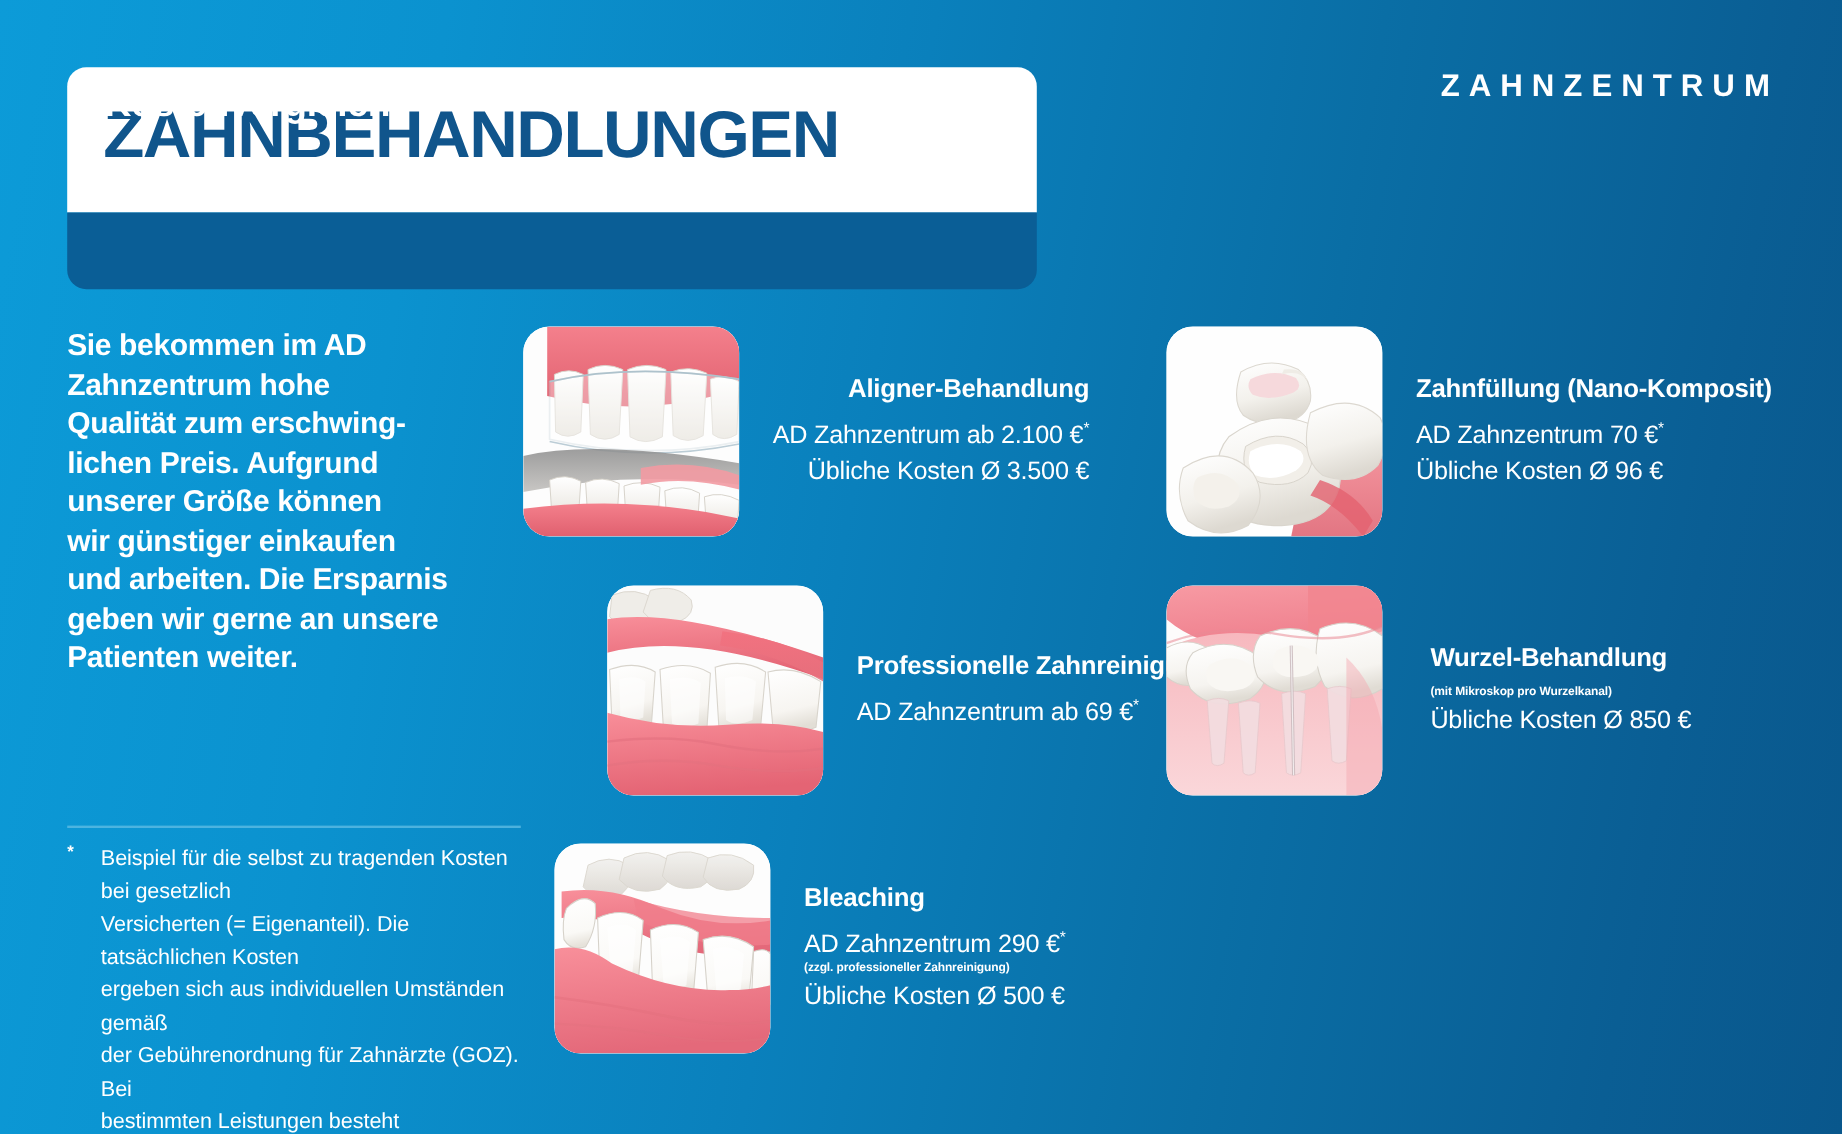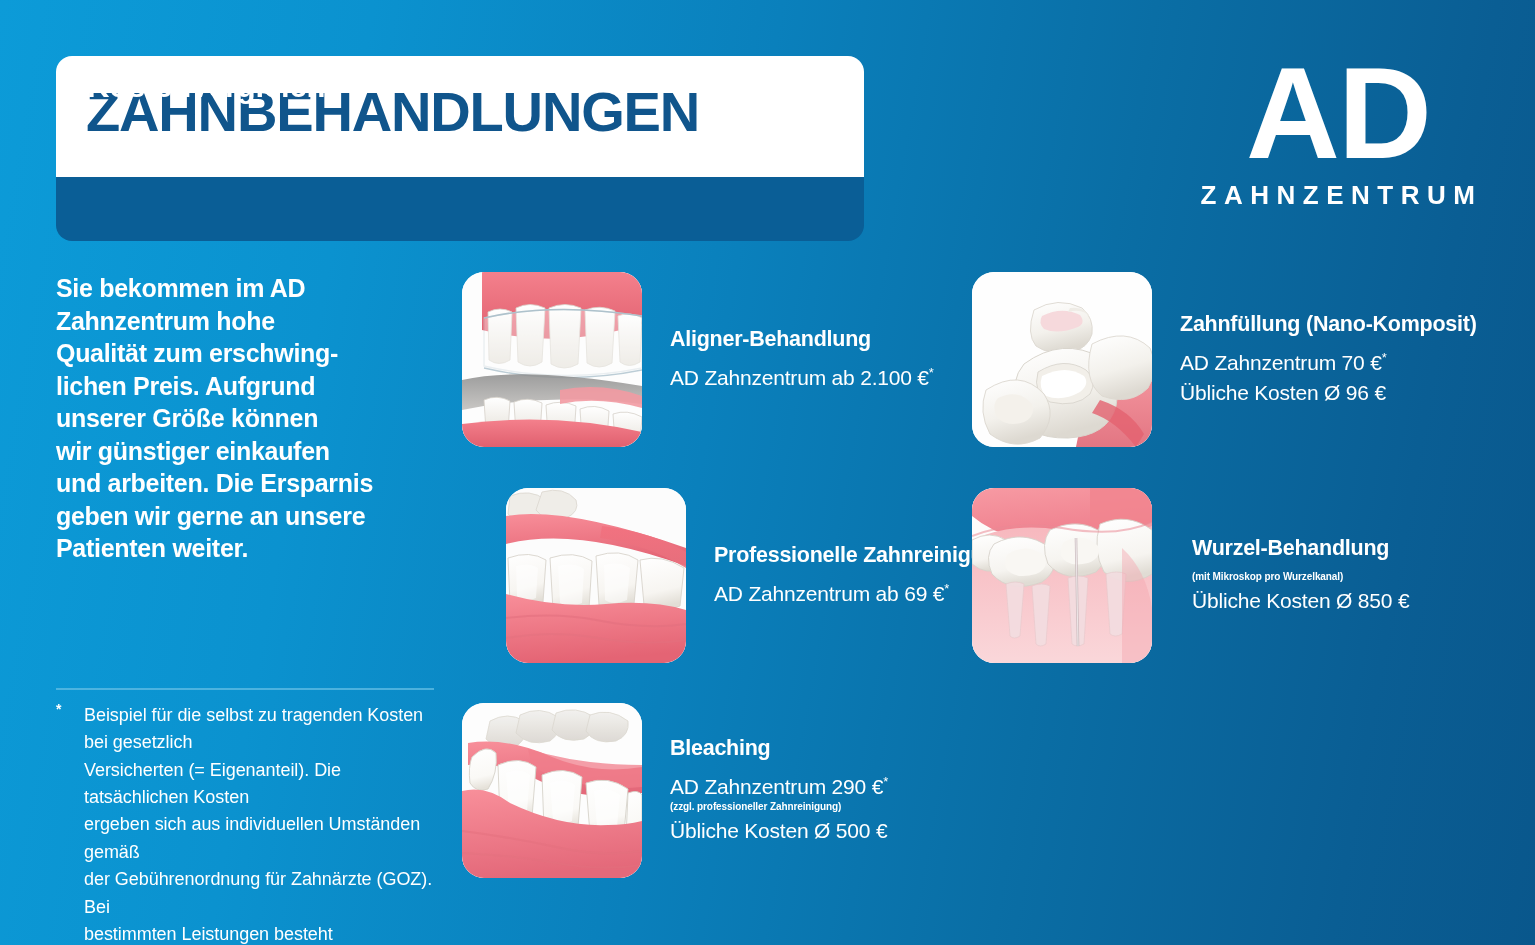--- a/index.html
+++ b/index.html
@@ -88,38 +88,37 @@
     font-size:21px; font-weight:normal; color:#ffffff;
     letter-spacing:-0.2px; white-space:nowrap; line-height:1.42;
   }
   .svc-note {
     font-size:10px; font-weight:bold; color:#ffffff;
     letter-spacing:-0.1px; white-space:nowrap; line-height:1.2;
     margin-top:-1px; margin-bottom:3px;
   }
   .star-sup { font-size:13px; vertical-align:super; }
 
-  #svc-0 { left:462px; top:272px; }
+  #svc-0 { left:436px; top:272px;text-align:right; }
   #svc-1 { left:972px; top:272px; }
   #svc-2 { left:462px; top:488px;padding-left:44px; }
   #svc-3 { left:972px; top:488px;gap:12px; }
   #svc-4 { left:462px; top:703px; }
 </style>
 </head>
 <body>
 
 <div id="header-banner">
   <div id="title-white-bar"></div>
   <div id="title-main">ZAHNBEHANDLUNGEN</div>
   <div id="title-sub-bar"></div>
   <div id="title-sub">Kostenvergleich</div>
 </div>
 
 <div id="logo">
-  <div id="logo-ad">AD</div>
   <div id="logo-sub">ZAHNZENTRUM</div>
 </div>
 
 <div id="intro">Sie bekommen im AD
 Zahnzentrum hohe
 Qualität zum erschwing-
 lichen Preis. Aufgrund
 unserer Größe können
 wir günstiger einkaufen
 und arbeiten. Die Ersparnis
@@ -179,20 +178,21 @@
       </g>
       <path d="M0 152 q90 -12 180 8 V175 H0 Z" fill="url(#g0gum)"></path>
       <path d="M98 118 q42 -8 82 6 v12 q-44 -12 -82 -4 Z" fill="#F29AA2" opacity="0.9"></path>
     </svg>
   </div>
   <div class="svc-text">
     <div class="svc-title">Aligner-Behandlung</div>
     <div class="svc-line">
       <span>AD Zahnzentrum ab 2.100 €</span><span class="star-sup">*</span>
     </div>
+    <div class="svc-line">Übliche Kosten Ø 3.500 €</div>
   </div>
 </div>
 
 <div class="service" id="svc-1">
   <div class="thumb">
     <svg viewBox="0 0 180 175">
       <defs>
         <linearGradient id="g1t" x1="0" y1="0" x2="0.3" y2="1">
           <stop offset="0" stop-color="#FFFFFF"></stop>
             <stop offset="0.6" stop-color="#F3F1EC"></stop>

